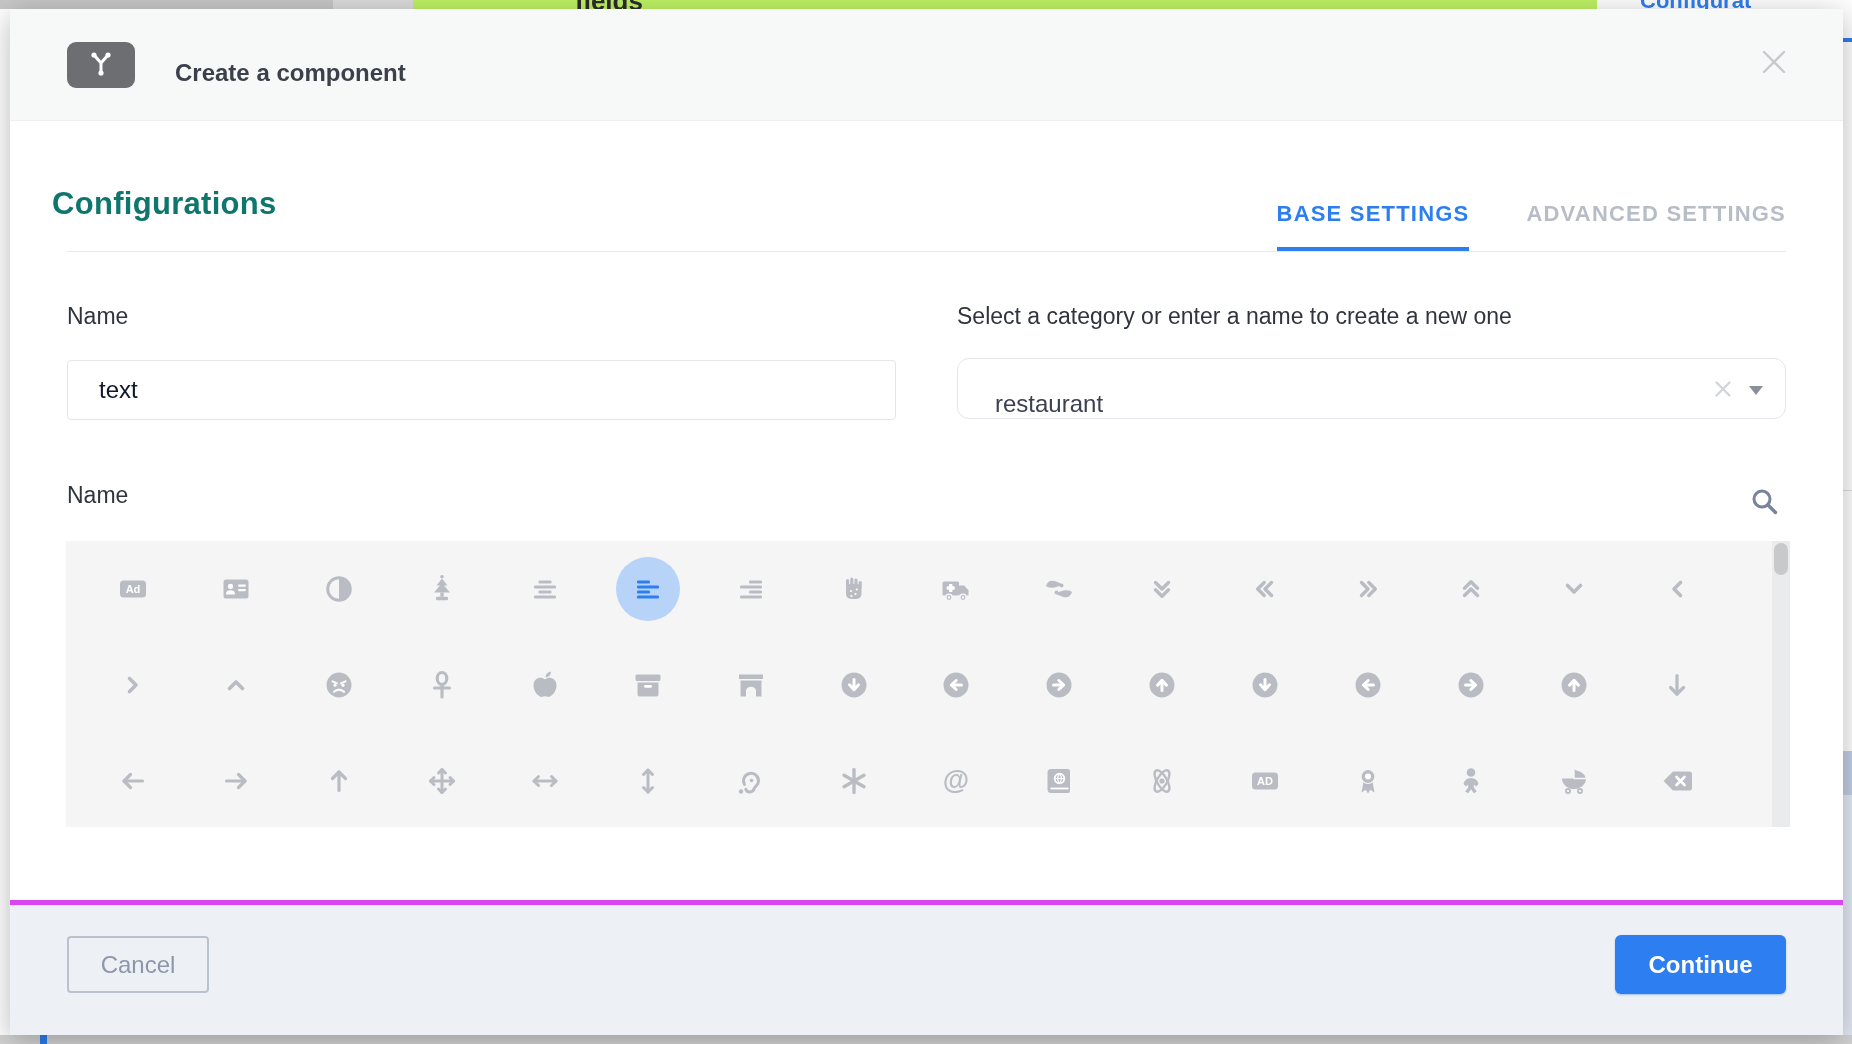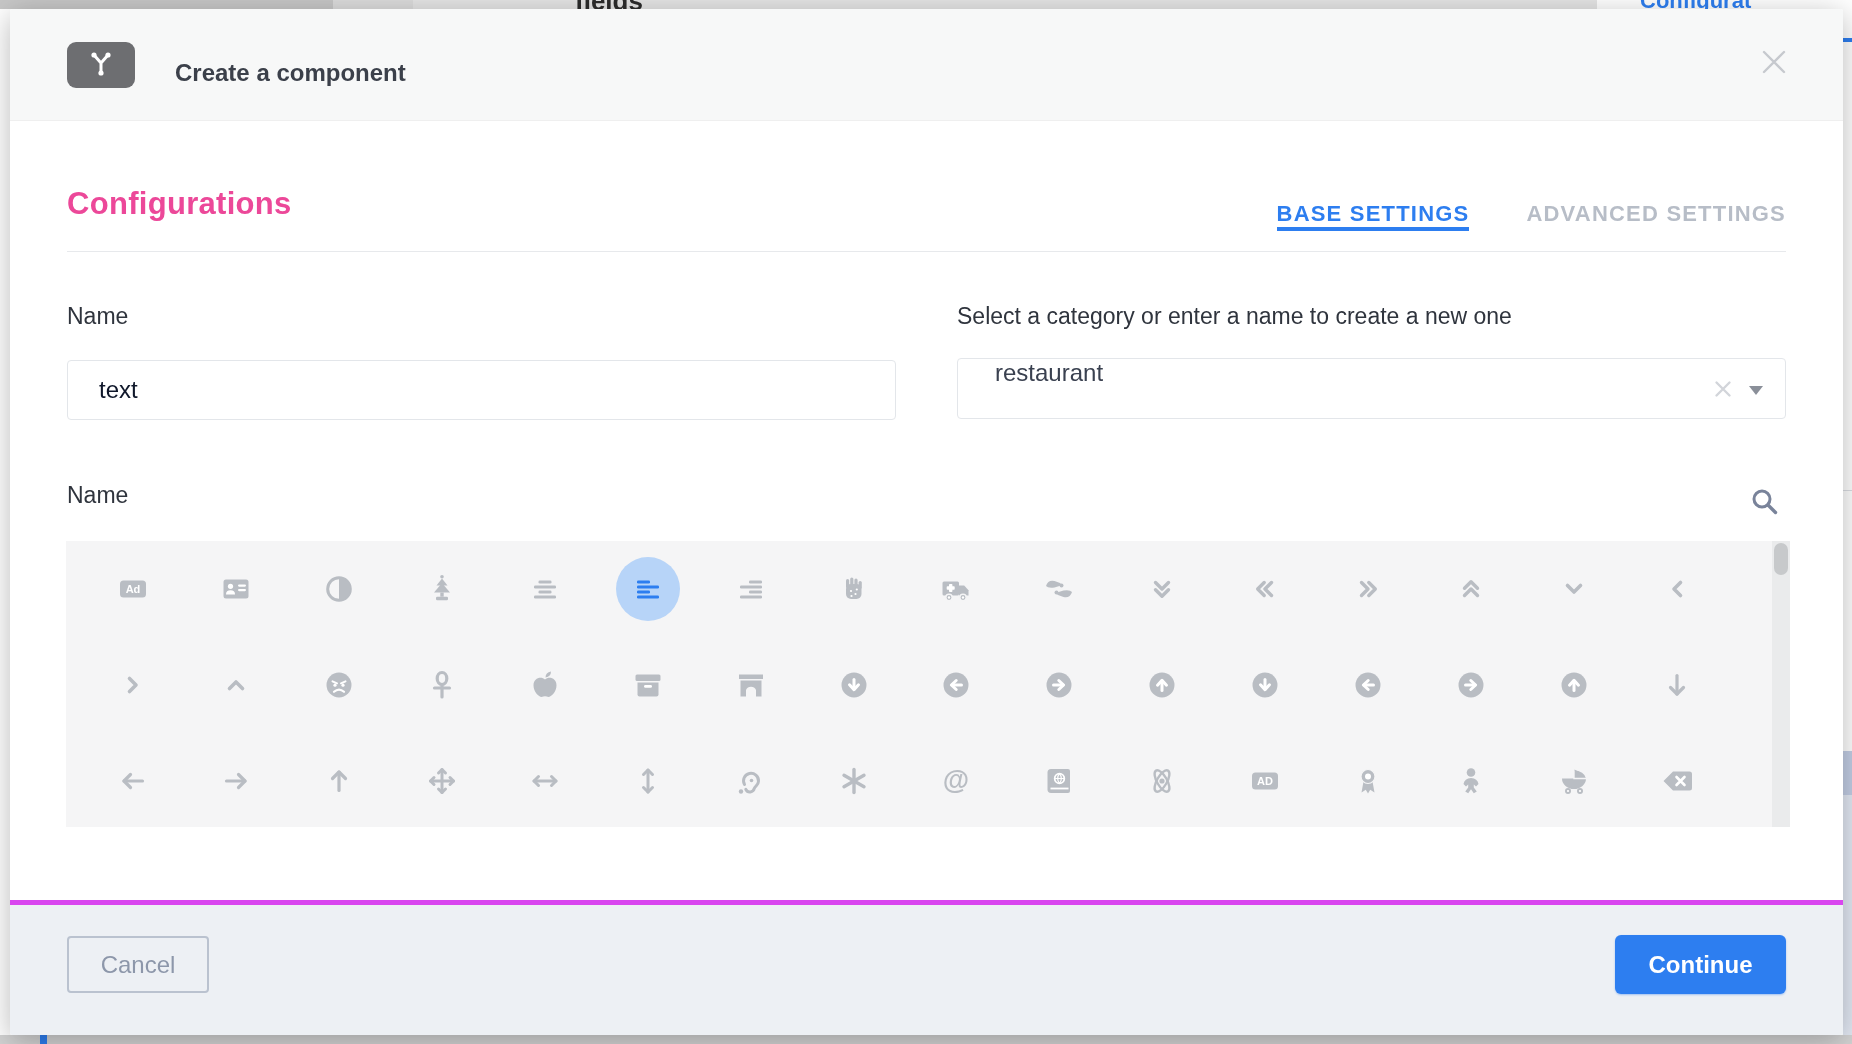--- a/index.html
+++ b/index.html
@@ -1,19 +1,19 @@
 <!DOCTYPE html>
 <html><head>
 <meta charset="utf-8">
 <style>
   html,body{margin:0;padding:0;background:#9e9e9e;}
   #screen{position:relative;width:1852px;height:1044px;background:#fff;overflow:hidden;
           font-family:"Liberation Sans",sans-serif;}
   
-  .bg-top{position:absolute;top:0;left:0;width:1852px;height:9px;background:#e5e5e5;overflow:hidden;}
+  .bg-top{position:absolute;top:0;left:0;width:1852px;height:9px;background:#bef264;overflow:hidden;}
   .bg-top .seg1{position:absolute;left:0;top:0;width:333px;height:9px;background:#c7c7c7;}
   .bg-top .seg2{position:absolute;left:333px;top:0;width:80px;height:9px;background:#dcdcdc;}
   .bg-top .seg3{position:absolute;left:1597px;top:0;width:255px;height:9px;background:#ffffff;}
   .bg-top .fragA{position:absolute;left:575px;top:-14px;font-size:26px;font-weight:bold;color:#2c2c2c;}
   .bg-top .fragB{position:absolute;left:1640px;top:-12px;font-size:22px;font-weight:bold;color:#2d7ef0;}
   .bg-right{position:absolute;top:9px;right:0;width:9px;height:1026px;background:#fff;}
   .bg-right .b1{position:absolute;top:29px;left:0;width:9px;height:4px;background:#2d7ef0;}
   .bg-right .b2{position:absolute;top:481px;left:0;width:9px;height:1px;background:#dcdfe4;}
   .bg-right .b3{position:absolute;top:742px;left:0;width:9px;height:44px;background:#c3cee5;}
   .bg-right .b4{position:absolute;top:786px;left:0;width:9px;height:240px;background:#e3e9f4;}
@@ -22,35 +22,35 @@
   
   .modal{position:absolute;left:10px;top:9px;width:1833px;height:1026px;background:#fff;
          border-radius:2px;box-shadow:0 6px 30px rgba(0,0,0,.28);}
   .m-header{position:absolute;top:0;left:0;right:0;height:111px;background:#f7f8f8;
             border-bottom:1px solid #efefef;border-radius:2px 2px 0 0;}
   .brand{position:absolute;left:57px;top:33px;width:68px;height:46px;background:#6d6e71;
          border-radius:9px;display:flex;align-items:center;justify-content:center;}
   .m-title{position:absolute;left:165px;top:50px;font-size:24px;font-weight:bold;color:#3b404a;}
   .close{position:absolute;right:57px;top:41px;width:24px;height:24px;cursor:pointer;}
   
-  .heading{position:absolute;left:57px;top:177px;font-size:31px;font-weight:bold;color:#ec4899;letter-spacing:.3px;text-align:center;}
+  .heading{position:absolute;left:42px;top:177px;font-size:31px;font-weight:bold;color:#0f766e;letter-spacing:.3px;text-align:center;}
   .tabs{position:absolute;right:57px;top:192px;display:flex;gap:57px;}
   .tab{font-size:22px;letter-spacing:1.2px;font-weight:bold;color:#b7bdc7;line-height:26px;
-       border-bottom:4px solid transparent;cursor:pointer;white-space:nowrap;}
+       padding-bottom:20px;border-bottom:4px solid transparent;cursor:pointer;white-space:nowrap;}
   .tab.active{color:#2d7ef0;border-bottom-color:#2d7ef0;}
   .divider{position:absolute;left:57px;right:57px;top:242px;height:1px;background:#e7e9ec;}
   
   .field-label{position:absolute;font-size:23px;color:#2f343d;}
   .lbl-name{left:57px;top:294px;}
   .lbl-cat{left:947px;top:294px;}
   .text-input{position:absolute;left:57px;top:351px;width:829px;height:60px;box-sizing:border-box;
       border:1px solid #e3e6ea;border-radius:4px;background:#fff;font-family:"Liberation Sans",sans-serif;
       font-size:24px;color:#0f172a;padding:0 0 0 31px;outline:none;}
   .select{position:absolute;left:947px;top:349px;width:829px;height:61px;box-sizing:border-box;
-      border:1px solid #e3e6ea;border-radius:4px;background:#fff;display:flex;align-items:flex-start;
+      border:1px solid #e3e6ea;border-radius:12px;background:#fff;display:flex;align-items:flex-end;
       padding-left:37px;cursor:pointer;}
   .select-value{font-size:24px;color:#3a4150;}
   .select .clear{position:absolute;right:52px;top:20px;width:20px;height:20px;cursor:pointer;}
   .select .caret{position:absolute;right:22px;top:27px;width:0;height:0;cursor:pointer;
       border-left:7px solid transparent;border-right:7px solid transparent;border-top:9px solid #8a8f99;}
   
   .lbl-icon{left:57px;top:473px;}
   .search{position:absolute;right:64px;top:477px;width:30px;height:30px;cursor:pointer;}
   .icon-grid{position:absolute;left:56px;top:532px;width:1724px;height:286px;background:#f5f5f6;overflow:hidden;}
   .rows{position:absolute;left:16px;top:0;width:1646px;}

